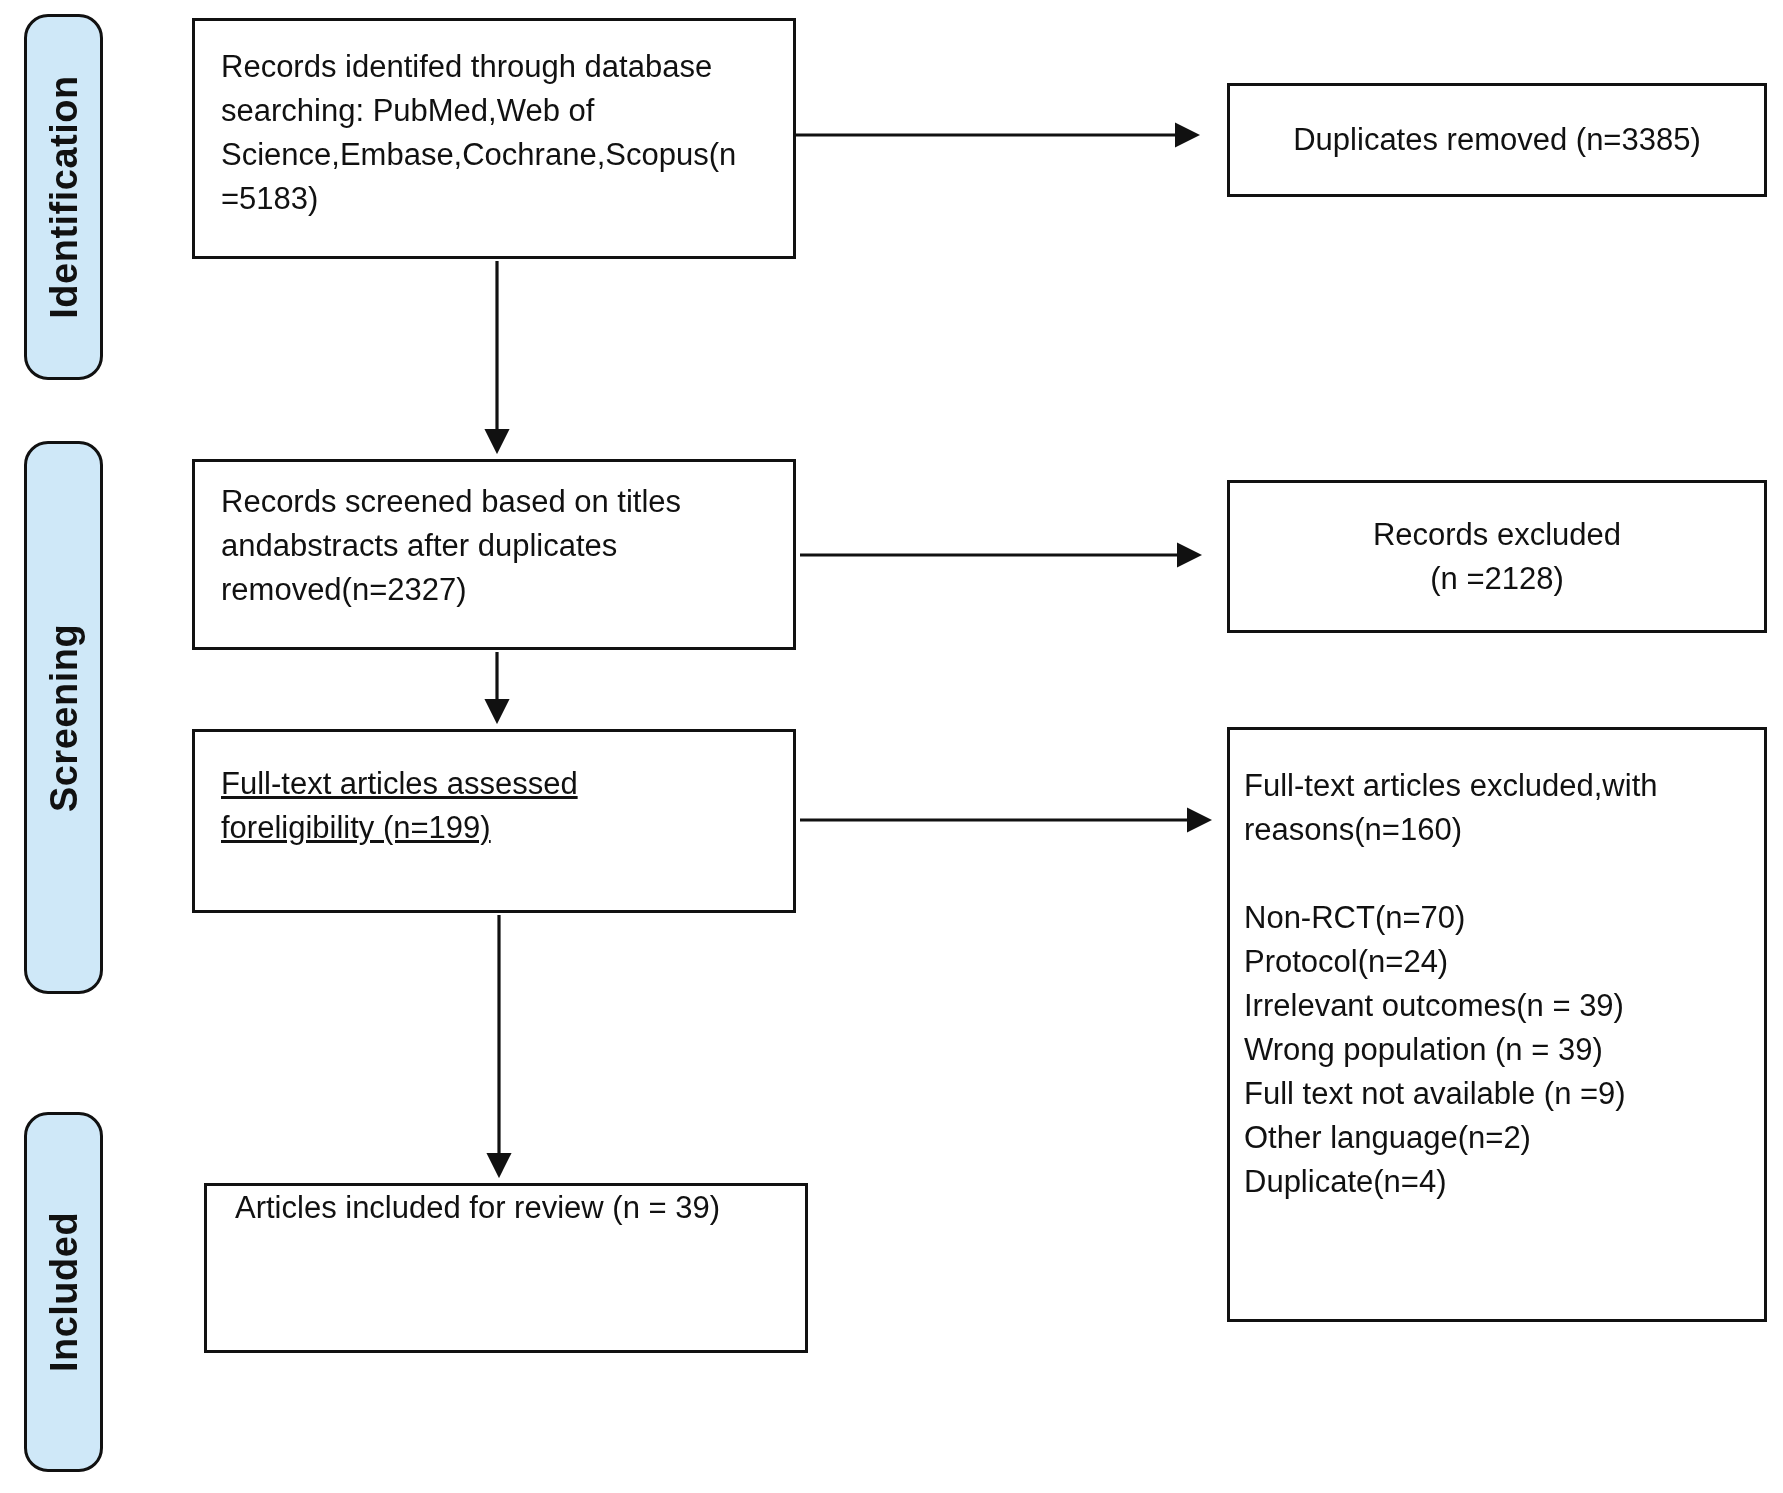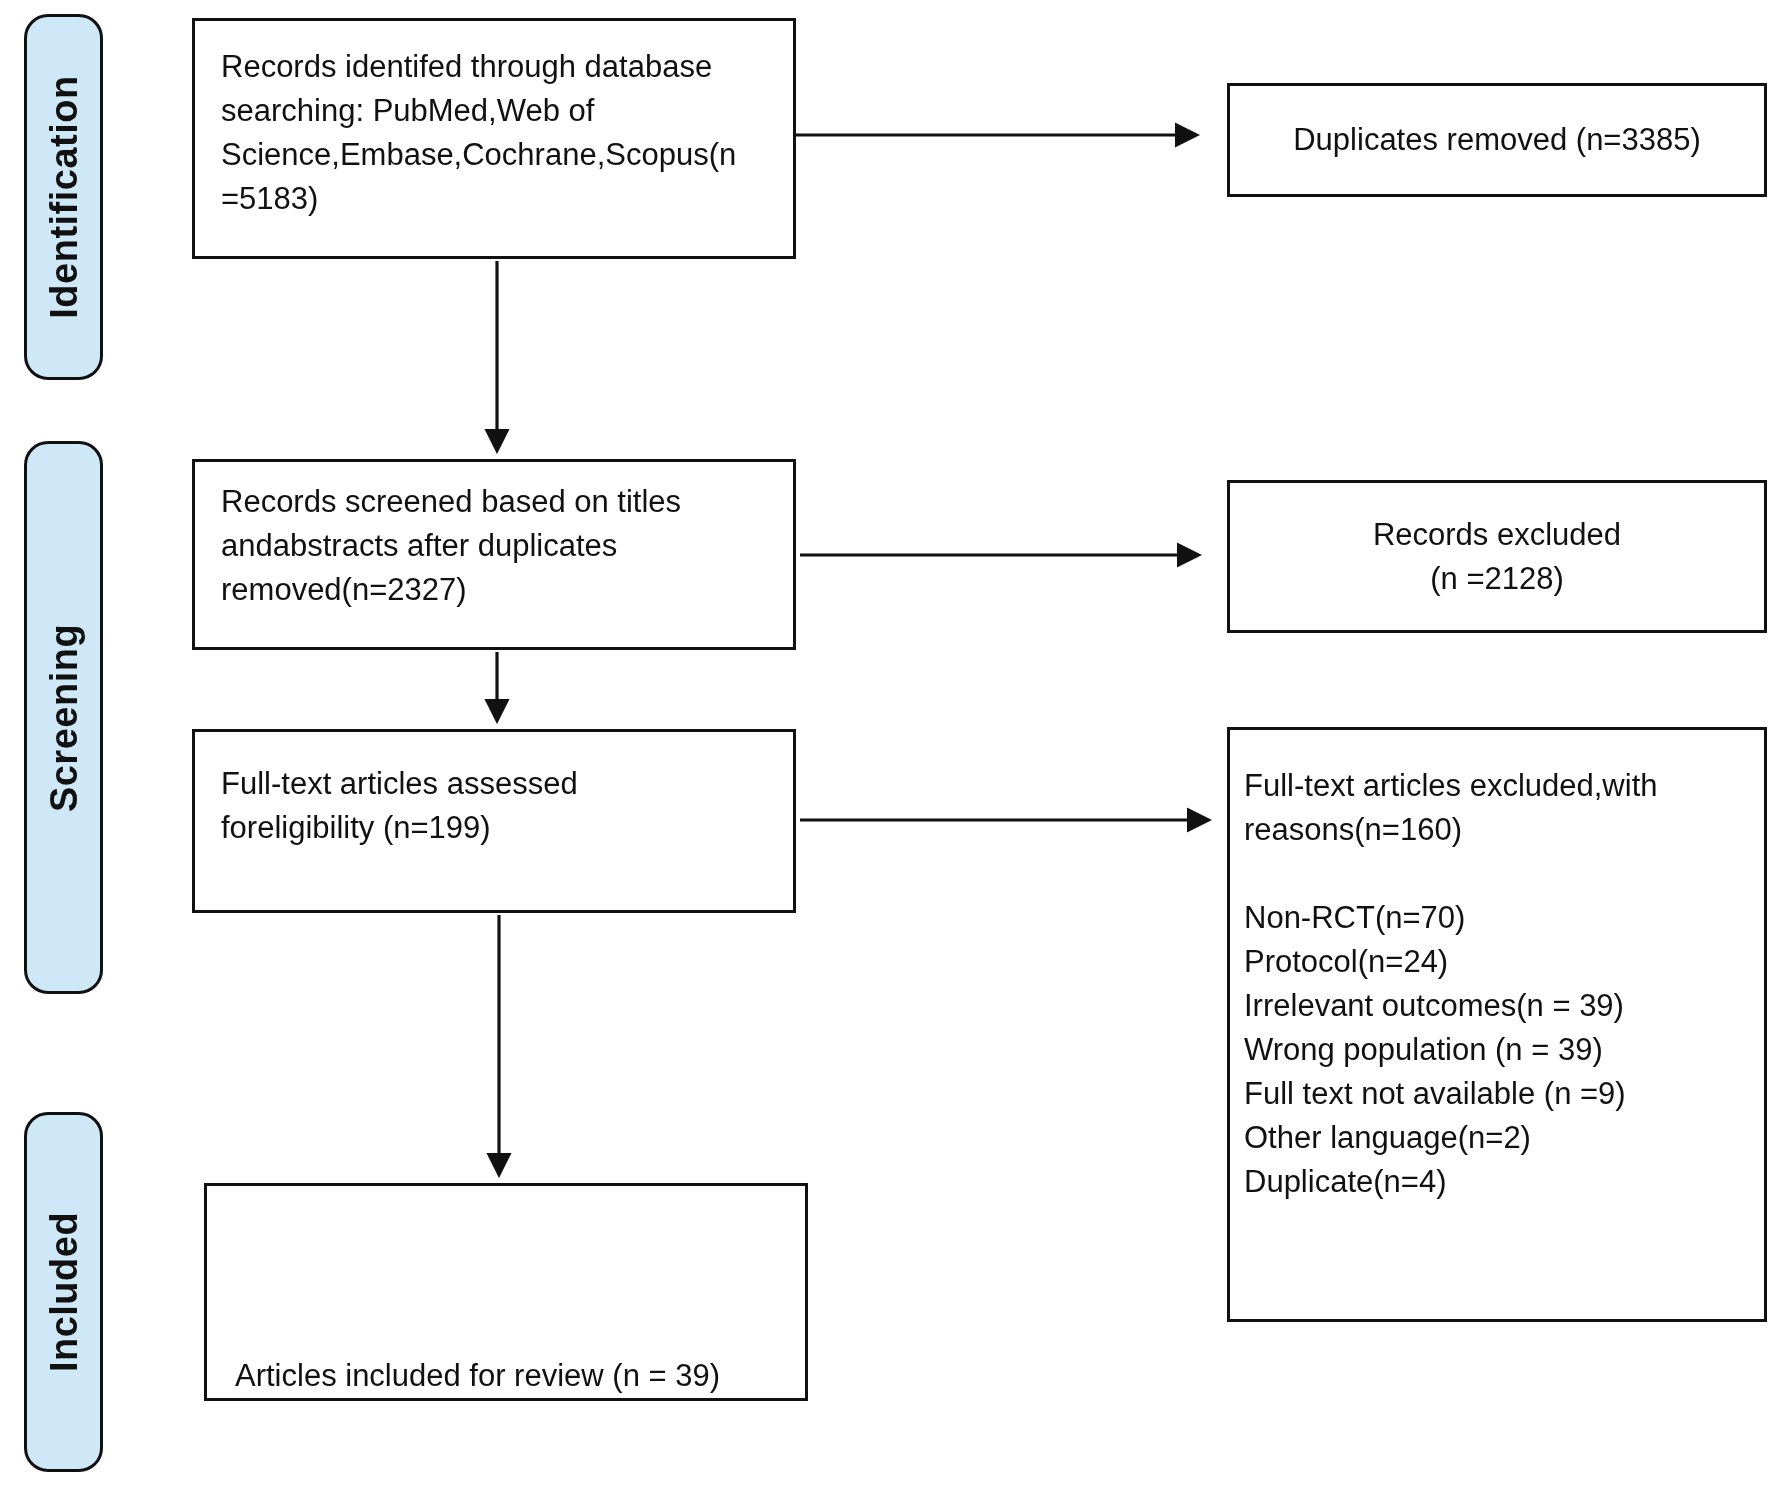--- a/index.html
+++ b/index.html
@@ -37,23 +37,23 @@
     position: absolute;
     background: var(--box-fill, #fff);
     border: 3px solid var(--border, #111);
     box-sizing: border-box;
     font-size: 31px;
     line-height: 44px;
   }
   .line { min-height: 44px; white-space: nowrap; }
   .box-a { left: 192px; top: 18px;  width: 604px; height: 241px; padding: 24px 8px 0 26px; }
   .box-b { left: 192px; top: 459px; width: 604px; height: 191px; padding: 18px 8px 0 26px; }
-  .box-c { left: 192px; top: 729px; width: 604px; height: 184px; padding: 30px 8px 0 26px; }
-  .box-d { left: 204px; top: 1183px; width: 604px; height: 218px;
-           display: flex; align-items: flex-end; padding-left: 28px; }
+  .box-c { left: 192px; top: 729px; width: 604px; height: 184px; padding: 30px 8px 0 26px; text-decoration: underline; }
+  .box-d { left: 204px; top: 1183px; width: 604px; height: 170px;
+           display: flex; align-items: flex-start; padding-left: 28px; }
   .box-r1 { left: 1227px; top: 83px;  width: 540px; height: 114px;
             display: flex; align-items: center; justify-content: center; text-align: center; }
   .box-r2 { left: 1227px; top: 480px; width: 540px; height: 153px;
             display: flex; flex-direction: column; align-items: center; justify-content: center; text-align: center; }
   .box-r3 { left: 1227px; top: 727px; width: 540px; height: 595px; padding: 34px 8px 0 14px; }
   
   svg.arrows { position: absolute; left: 0; top: 0; pointer-events: none; }
   .arrow { stroke: var(--arrow, #111); stroke-width: 3.2; fill: none; }
   .arrowhead { fill: var(--arrow, #111); }
 </style>

